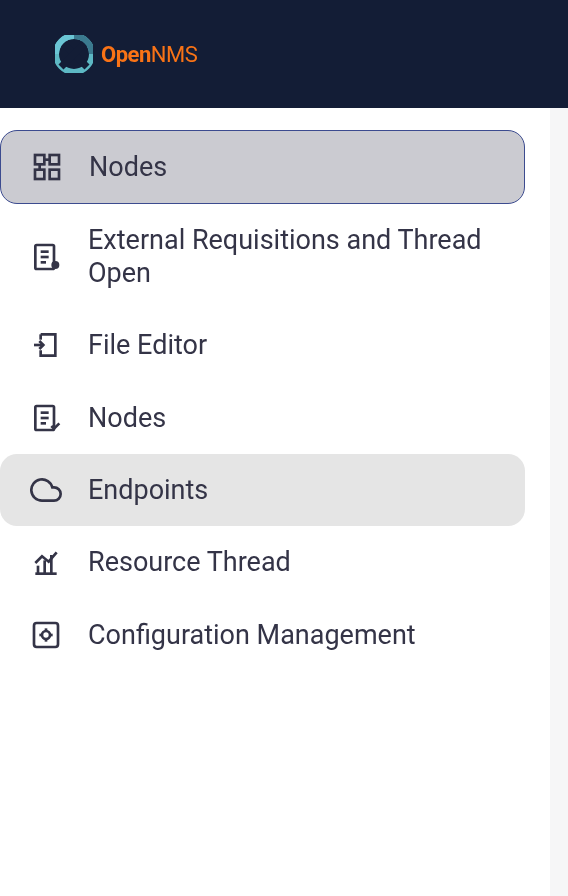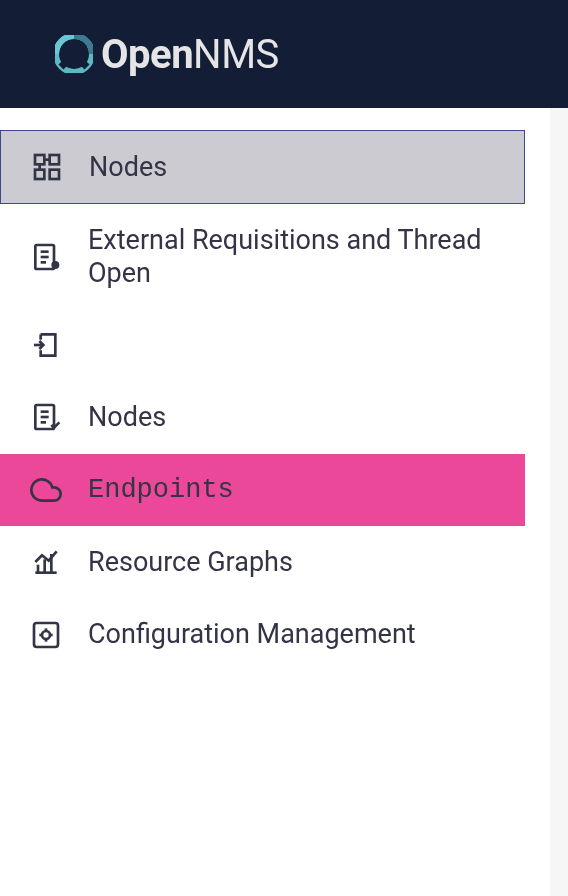--- a/index.html
+++ b/index.html
@@ -25,47 +25,47 @@
       display: flex;
       align-items: center;
       gap: 8px;
     }
     .logo-icon {
       width: 38px;
       height: 38px;
       flex-shrink: 0;
     }
     .logo-text {
-      font-size: 40px;
+      font-size: 22px;
       font-weight: 400;
-      color: #e5e5e5;
+      color: #f97316;
       letter-spacing: -0.5px;
     }
     .logo-text strong {
       font-weight: 700;
     }
     .sidebar {
       width: 525px;
       background: #ffffff;
       margin-top: 22px;
     }
     .nav-item {
       display: flex;
       align-items: center;
       padding: 20px 30px;
       gap: 26px;
       cursor: pointer;
+      border-radius: 17px;
     }
     .nav-item.active {
       background: #cbcbd1;
       border: 1px solid #3c4b8f;
     }
     .nav-item.hovered {
-      background: #ec4899;
-      font-family: Liberation Mono, monospace;
+      background: #e5e5e5;
     }
     .nav-icon {
       width: 32px;
       height: 32px;
       flex-shrink: 0;
       display: flex;
       align-items: center;
       justify-content: center;
     }
     .nav-label {
@@ -135,20 +135,21 @@
 
   <div class="nav-item">
     <span class="nav-icon">
       <svg viewBox="0 0 24 24" width="32" height="32" fill="none" stroke="#343447" stroke-width="2">
         <path d="M8 4 H19 V20 H8 V16"></path>
         <path d="M8 4 V8"></path>
         <path d="M3 12 L10 12"></path>
         <path d="M7 9 L10 12 L7 15"></path>
       </svg>
     </span>
+    <span class="nav-label">File Editor</span>
   </div>
 
   <div class="nav-item">
     <span class="nav-icon">
       <svg viewBox="0 0 24 24" width="32" height="32" fill="none" stroke="#343447" stroke-width="2">
         <rect x="4" y="3" width="14" height="18" rx="1"></rect>
         <line x1="8" y1="8" x2="14" y2="8"></line>
         <line x1="8" y1="12" x2="14" y2="12"></line>
         <line x1="8" y1="16" x2="12" y2="16"></line>
         <path d="M16 18 L18 20 L22 16"></path>
@@ -169,21 +170,21 @@
   <div class="nav-item">
     <span class="nav-icon">
       <svg viewBox="0 0 24 24" width="32" height="32" fill="none" stroke="#343447" stroke-width="2">
         <line x1="4" y1="20" x2="20" y2="20"></line>
         <line x1="6" y1="20" x2="6" y2="14"></line>
         <line x1="11" y1="20" x2="11" y2="10"></line>
         <line x1="16" y1="20" x2="16" y2="6"></line>
         <path d="M4 12 L9 7 L14 11 L20 4"></path>
       </svg>
     </span>
-    <span class="nav-label">Resource Graphs</span>
+    <span class="nav-label">Resource Thread</span>
   </div>
 
   <div class="nav-item">
     <span class="nav-icon">
       <svg viewBox="0 0 24 24" width="32" height="32" fill="none" stroke="#343447" stroke-width="2">
         <rect x="3" y="3" width="18" height="18" rx="2"></rect>
         <circle cx="12" cy="12" r="3"></circle>
         <line x1="12" y1="7" x2="12" y2="9"></line>
         <line x1="12" y1="15" x2="12" y2="17"></line>
         <line x1="7" y1="12" x2="9" y2="12"></line>

